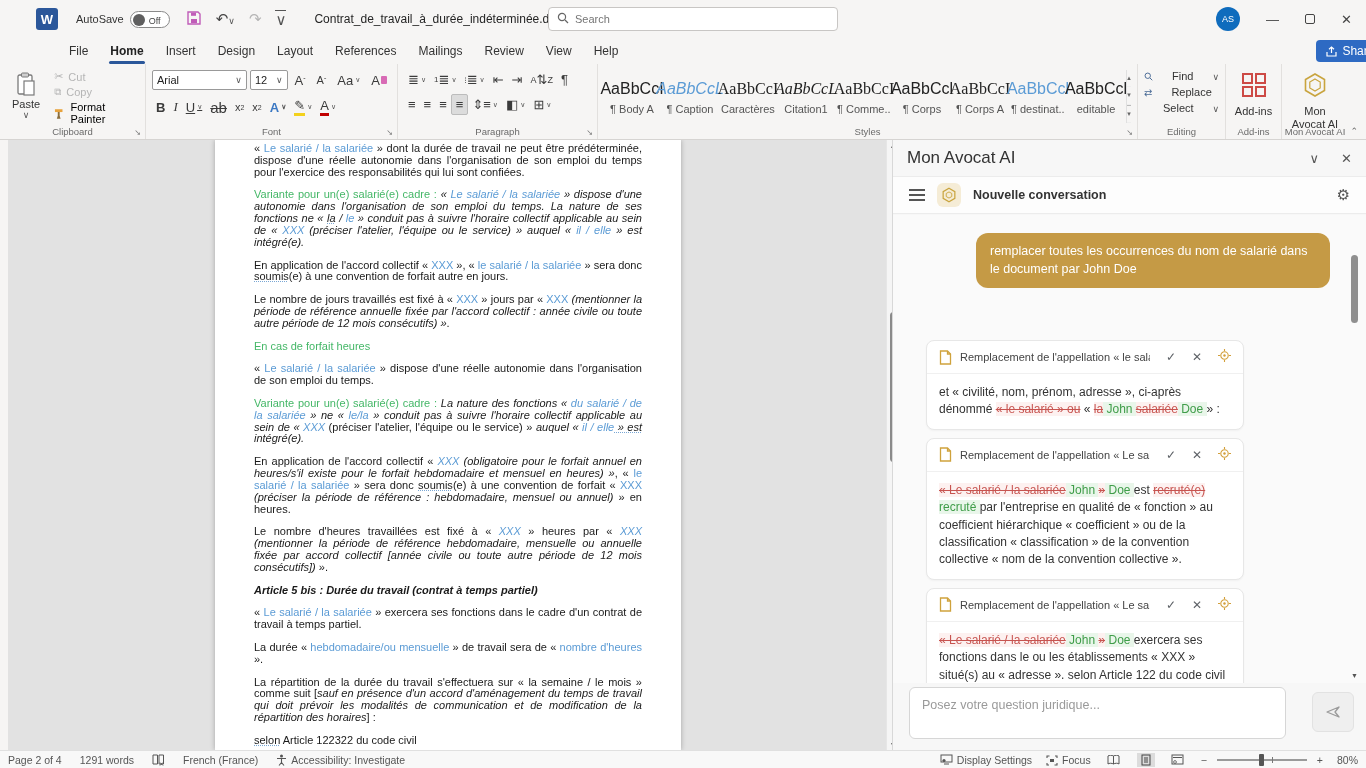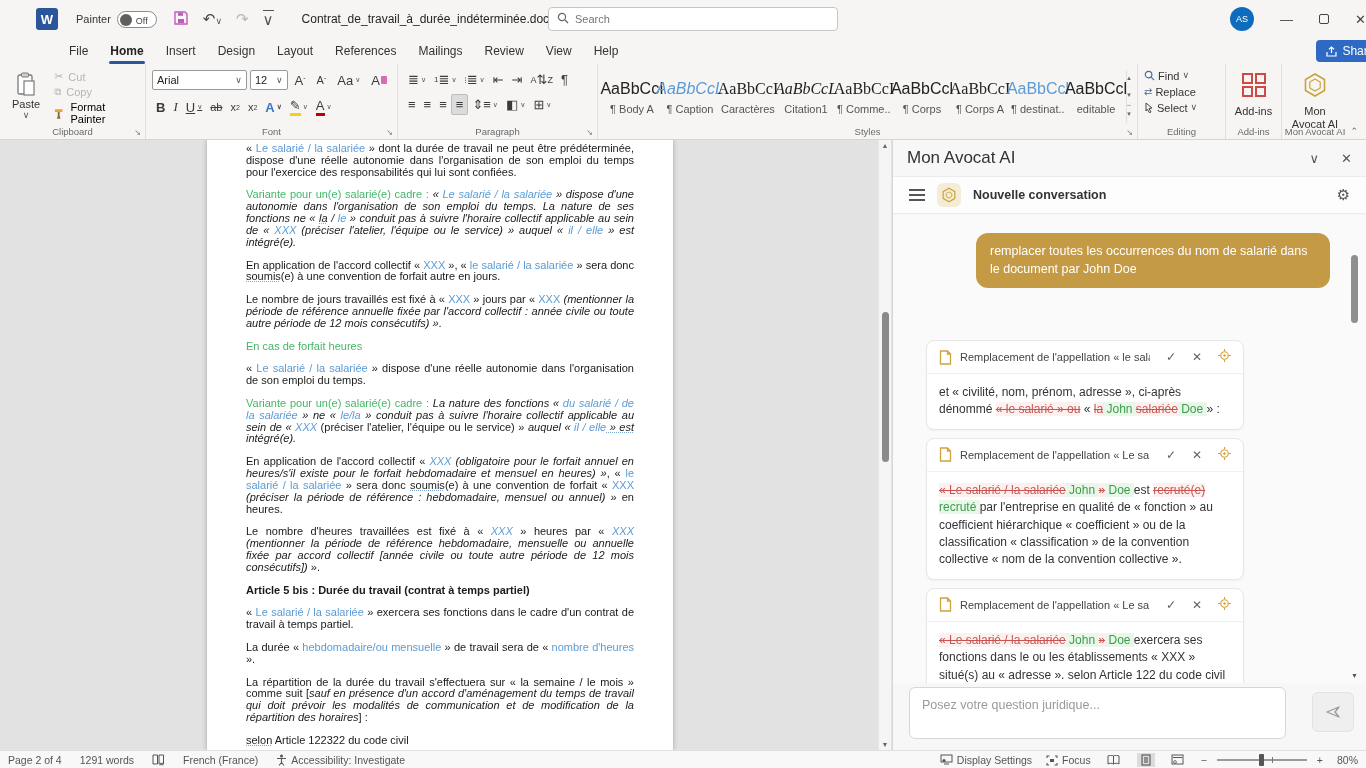--- a/index.html
+++ b/index.html
@@ -13,21 +13,21 @@
   .toggle-pill { width:40px; height:17px; border:1px solid #8a8a8a; border-radius:9px; display:flex; align-items:flex-end; padding:1px 4px 1px 2px; gap:4px; background:#fff; }
   .toggle-knob { width:12px; height:12px; border-radius:50%; background:#5f5f5f; }
   .toggle-off { font-size:9px; color:#444; }
   .qat { display:flex; align-items:center; gap:14px; margin-left:16px; color:#444; }
   .qat .btn { font-size:15px; cursor:default; }
   .disabled { color:#b5b5b5 !important; }
   .doc-title { margin-left:28px; font-size:12px; color:#252525; display:flex; gap:6px; align-items:center; }
   .chev { font-size:9px; color:#555; }
   .search-box { position:absolute; left:548px; top:7px; width:290px; height:24px; background:#fff; border:1px solid #c8c6c4; border-radius:4px; display:flex; align-items:center; padding-left:8px; gap:6px; }
   .search-box input { border:none; outline:none; font-size:11px; color:#666; width:230px; background:transparent; font-family:"Liberation Sans",sans-serif; }
-  .tb-right { position:absolute; right:0; top:0; height:38px; display:flex; align-items:center; gap:26px; padding-right:0; }
+  .tb-right { position:absolute; right:0; top:0; height:38px; display:flex; align-items:center; gap:26px; padding-right:14px; }
   .avatar { width:24px; height:24px; border-radius:50%; background:#0f6cbd; color:#fff; font-size:9px; display:flex; align-items:center; justify-content:center; }
   .win-btn { font-size:13px; color:#444; }
   .restore-sq { width:10px; height:10px; border:1.2px solid #444; border-radius:2px; display:inline-block; }
 
   
   .tabrow { position:absolute; top:38px; left:0; width:100%; height:26px; display:flex; align-items:center; background:#f6f5f4;margin-left:44px; }
   .tab { font-size:12px; color:#333; padding:4px 11px; position:relative; }
   .tab.active { font-weight:bold; color:#222; }
   .tab.active::after { content:""; position:absolute; left:10px; right:10px; bottom:-2px; height:3px; background:#2b579a; border-radius:2px; }
   .share-btn { position:absolute; right:14px; top:2px; background:#2e6ac3; color:#fff; font-size:12px; padding:4px 10px; border-radius:4px; display:flex; align-items:center; gap:5px; }
@@ -54,34 +54,34 @@
   .styles-strip { display:flex; gap:2px; }
   .style-item { width:56px; height:50px; display:flex; flex-direction:column; align-items:center; justify-content:center; border-radius:3px; padding-top:4px; }
   .style-prev { font-size:16px; color:#222; white-space:nowrap; }
   .style-prev.serif { font-family:"Liberation Serif",serif; }
   .style-prev.ital { font-style:italic; }
   .style-prev.blue { color:#5b9bd5; }
   .style-lbl { font-size:11px; color:#555; margin-top:5px; white-space:nowrap; overflow:hidden; max-width:54px; }
   .styles-scroll { display:flex; flex-direction:column; width:16px; border-left:1px solid #e0e0e0; margin-left:2px; }
   .styles-scroll span { flex:1; font-size:7px; color:#666; display:flex; align-items:center; justify-content:center; border-bottom:1px solid #eee; }
   .grp-edit { width:88px; font-size:11px; color:#333; }
-  .grp-edit .erow { display:flex; align-items:flex-start; gap:3px; margin-bottom:4px; }
+  .grp-edit .erow { display:flex; align-items:flex-end; gap:19px; margin-bottom:4px; }
   .grp-addins, .grp-avocat { width:56px; display:flex; flex-direction:column; align-items:center; }
   .grp-avocat { width:66px; }
   .bigbtn-lbl { font-size:11px; color:#333; text-align:center; margin-top:3px; line-height:1.15; }
   .collapse-ribbon { position:absolute; right:8px; bottom:3px; font-size:9px; color:#666; }
 
   
-  .docarea { position:absolute; top:140px; left:0; width:892px; height:610px; background:#e2e2e2; overflow:hidden; }
+  .docarea { position:absolute; top:140px; left:8px; width:892px; height:610px; background:#e2e2e2; overflow:hidden; }
   .page { position:absolute; left:207px; top:0; width:466px; height:610px; background:#fff; box-shadow:0 0 5px rgba(0,0,0,.28); padding:3px 39px 0 39px; }
   .para { font-size:11px; line-height:1.075; color:#1a1a1a; text-align:justify; margin-bottom:11px; }
   .c-blue { color:#5b9bd5; }
   .c-green { color:#44b767; }
   .it { font-style:italic; }
-  .bd { font-weight:bold; }
+  .bd { font-weight:bold;font-style:italic; }
   .u-dot { text-decoration:underline; text-decoration-style:dotted; text-decoration-color:#7aa7d4; }
   .doc-scroll { position:absolute; right:1px; top:0; width:13px; height:610px; background:#f5f5f5; border-left:1px solid #e6e6e6; }
   .doc-scroll .arr { position:absolute; left:0; width:100%; text-align:center; font-size:7px; color:#666; }
   .doc-thumb { position:absolute; left:3px; top:172px; width:7px; height:150px; background:#8a8a8a; border-radius:4px; }
 
   
   .panel { position:absolute; top:140px; left:892px; width:474px; height:610px; background:#f7f7f7; border-left:1px solid #d8d8d8; }
   .panel-head { height:36px; display:flex; align-items:center; padding:0 14px; background:#f7f7f7; }
   .panel-title { font-size:17px; color:#333; flex:1; }
   .panel-head .hbtn { font-size:13px; color:#555; margin-left:22px; }
@@ -119,21 +119,21 @@
   .zoom-mid { position:absolute; left:55px; top:-2px; width:1px; height:6px; background:#777; }
 </style>
 </head>
 <body>
 
 <div class="app">
 
   <div class="titlebar">
     <div class="word-logo">W</div>
     <div class="autosave">
-      <span>Painter</span>
+      <span>AutoSave</span>
       <span class="toggle-pill">
         <span class="toggle-knob"></span>
         <span class="toggle-off">Off</span>
       </span>
     </div>
     <div class="qat">
       <span class="btn">
         <svg width="16" height="16" viewBox="0 0 16 16">
             <path d="M2 2h10l2 2v10H2z" fill="none" stroke="#c05cb8" stroke-width="1.4"></path>
             <rect x="5" y="9" width="6" height="4" fill="#c05cb8"></rect>
@@ -231,21 +231,21 @@
           </span>
         <span class="icbtn">A<sup style="font-size:7px;">ˆ</sup></span>
         <span class="icbtn" style="font-size:11px;">A<sup style="font-size:7px;">ˇ</sup></span>
         <span class="icbtn">Aa<span class="dd">∨</span></span>
         <span class="icbtn">A<span style="width:6px;height:8px;background:#d86bb5;display:inline-block;margin-left:1px;border-radius:1px;"></span></span>
       </div>
       <div class="font-row2">
         <span class="icbtn" style="font-weight:bold;">B</span>
         <span class="icbtn" style="font-style:italic;font-family:'Liberation Serif',serif;">I</span>
         <span class="icbtn" style="text-decoration:underline;">U<span class="dd">∨</span></span>
-        <span class="icbtn" style="text-decoration:line-through;font-size:11px;">ab</span>
+        <span class="icbtn" style="text-decoration:line-through;font-size:15px;">ab</span>
         <span class="icbtn" style="font-size:11px;">x<sub style="font-size:7px;">2</sub></span>
         <span class="icbtn" style="font-size:11px;">x<sup style="font-size:7px;">2</sup></span>
         <span class="icbtn" style="color:#3b78c3;font-weight:bold;">A<span class="dd">∨</span></span>
         <span class="icbtn">
             <span style="border-bottom:3px solid #f3d11c;">✎</span>
             <span class="dd">∨</span>
           </span>
         <span class="icbtn">
             <span style="border-bottom:3px solid #c00000;">A</span>
             <span class="dd">∨</span>

